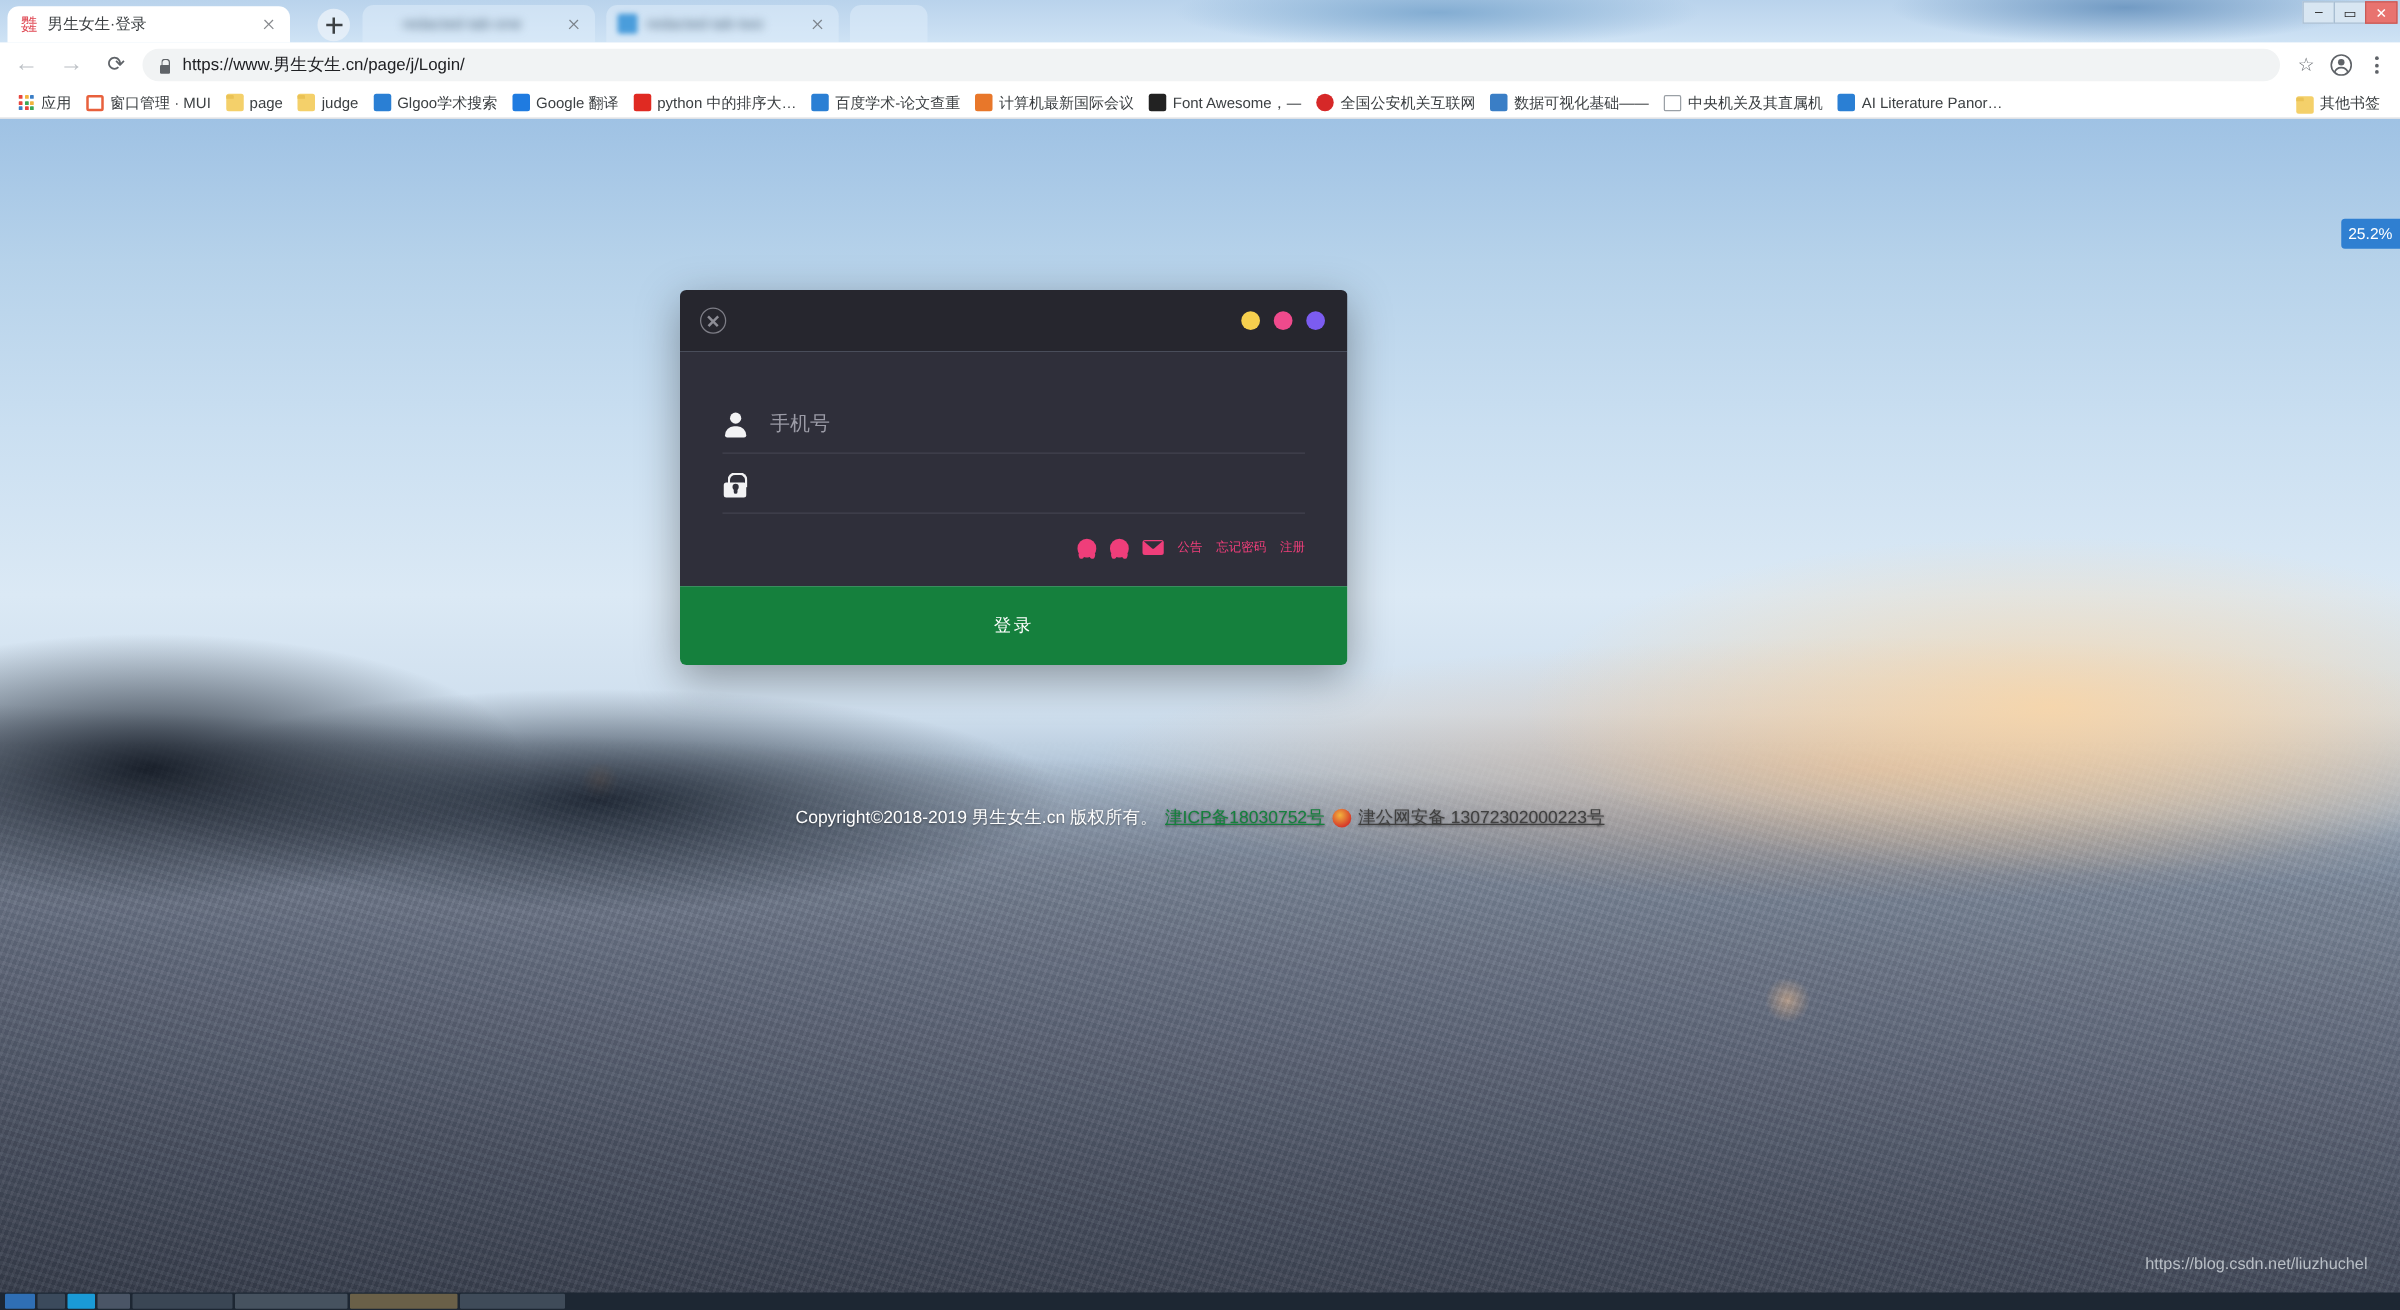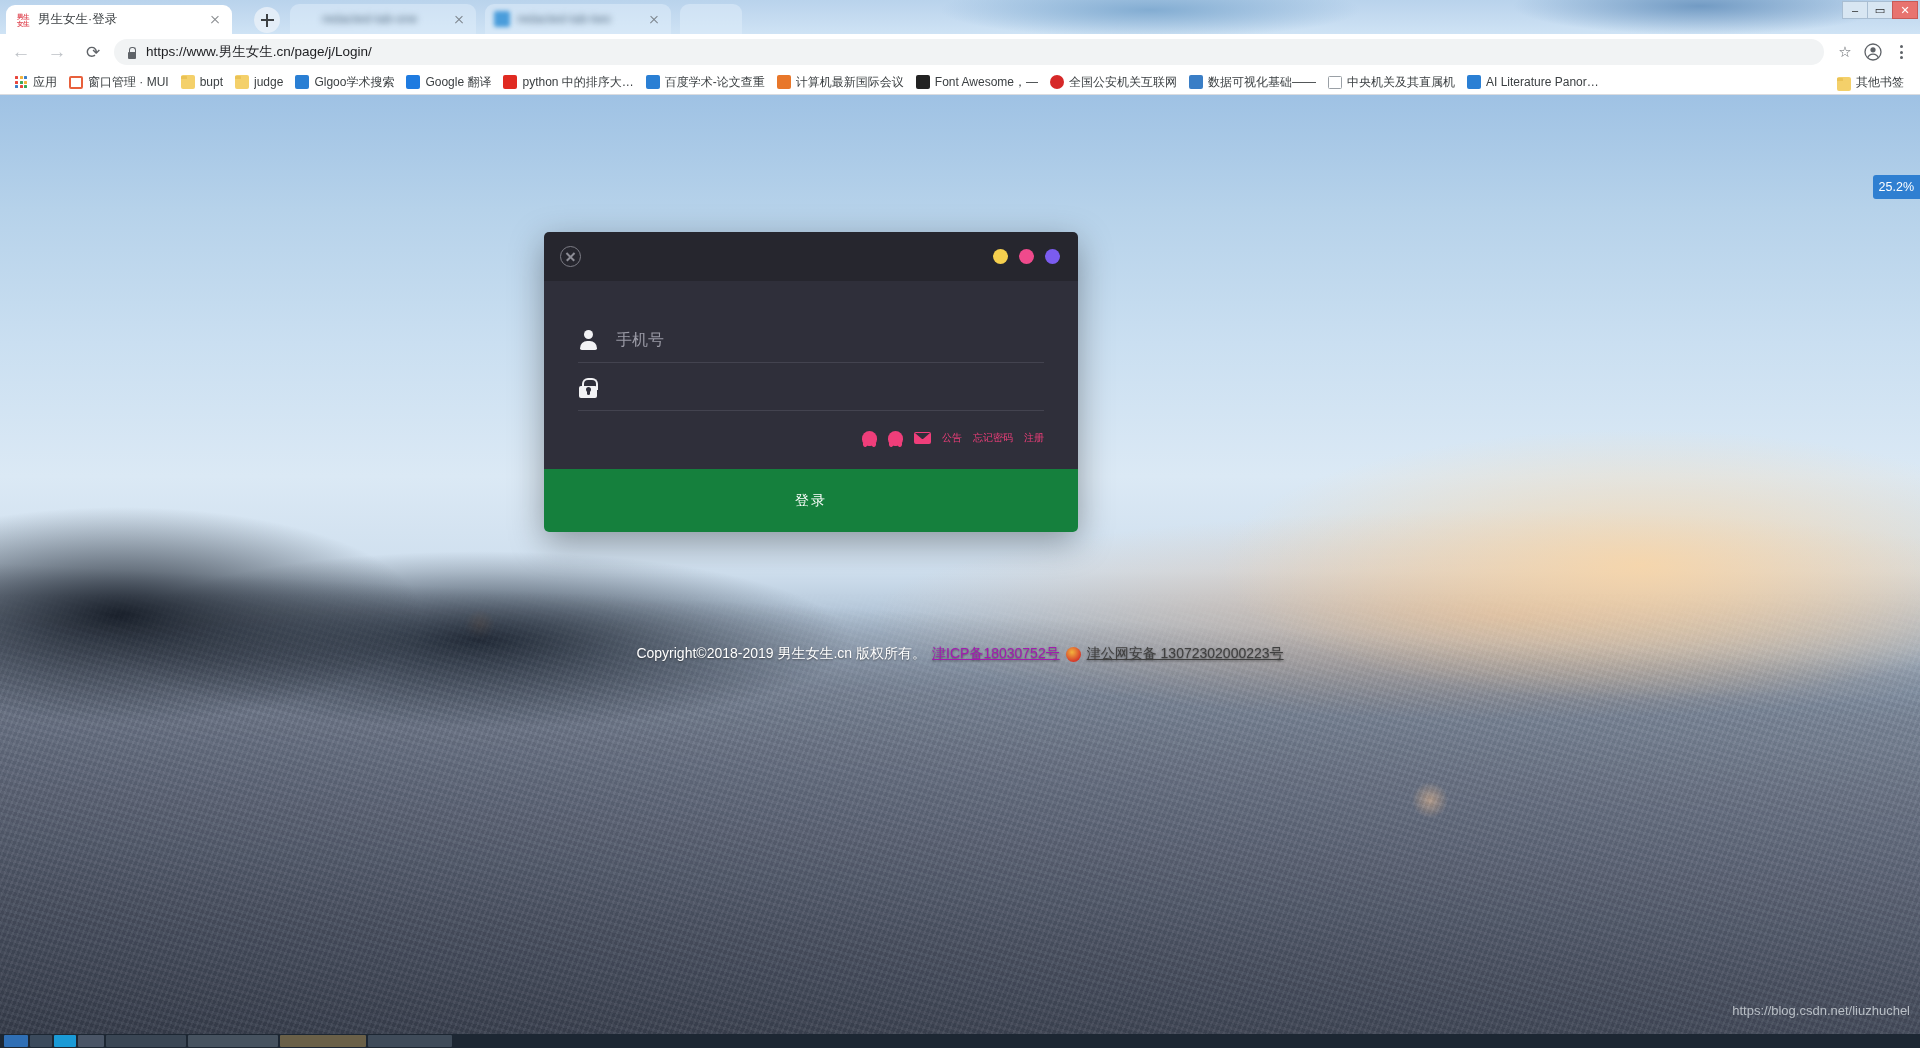--- a/index.html
+++ b/index.html
@@ -364,31 +364,31 @@
 
   
   .footer {
     position: absolute; left: 0; top: 550px; width: 1920px;
     text-align: center;
     font-size: 14px; color: #ffffff;
     text-shadow: 0 1px 2px rgba(0,0,0,.45);
     display: flex; align-items: center; justify-content: center; gap: 6px;
     white-space: nowrap;
   }
-  .footer .icp { color: #a21caf; }
+  .footer .icp { color: #15803d; }
   .footer .gongan { color: #404040; }
   .gongan-badge {
     width: 15px; height: 15px; border-radius: 50%;
     background: radial-gradient(circle at 40% 35%, #f2b33d, #d63a2a 70%);
     display: inline-block; vertical-align: -2px;
   }
 
   
   .watermark {
-    position: absolute; right: 10px; bottom: 30px;
+    position: absolute; right: 26px; bottom: 30px;
     color: #b9bfc6; font-size: 13px;
   }
 
   
   .taskbar {
     position: absolute; left: 0; bottom: 0; width: 1920px; height: 14px;
     background: #1d2733;
     display: flex; align-items: center; gap: 2px; padding-left: 4px;
   }
   .tb { height: 12px; border-radius: 1px; background: rgba(255,255,255,.12); }
@@ -483,21 +483,21 @@
       <span class="bm-label">应用</span>
     </div>
 
     <div class="bm">
       <span class="bm-ico ico-mui"></span>
       <span class="bm-label">窗口管理 · MUI</span>
     </div>
 
     <div class="bm">
       <span class="bm-ico ico-folder"></span>
-      <span class="bm-label">bupt</span>
+      <span class="bm-label">page</span>
     </div>
 
     <div class="bm">
       <span class="bm-ico ico-folder"></span>
       <span class="bm-label">judge</span>
     </div>
 
     <div class="bm">
       <span class="bm-ico ico-blue"></span>
       <span class="bm-label">Glgoo学术搜索</span>

